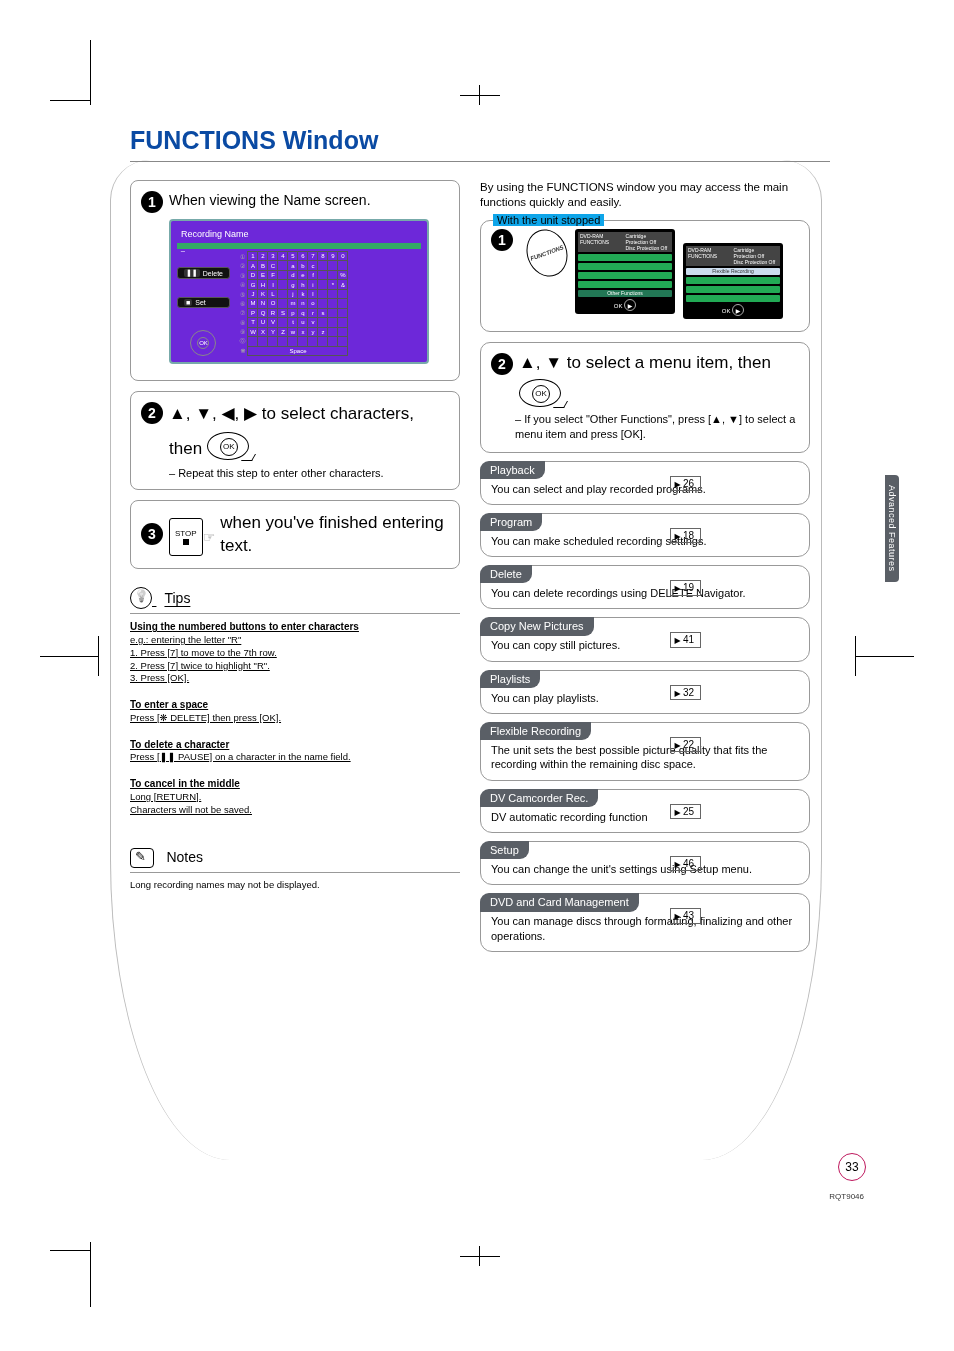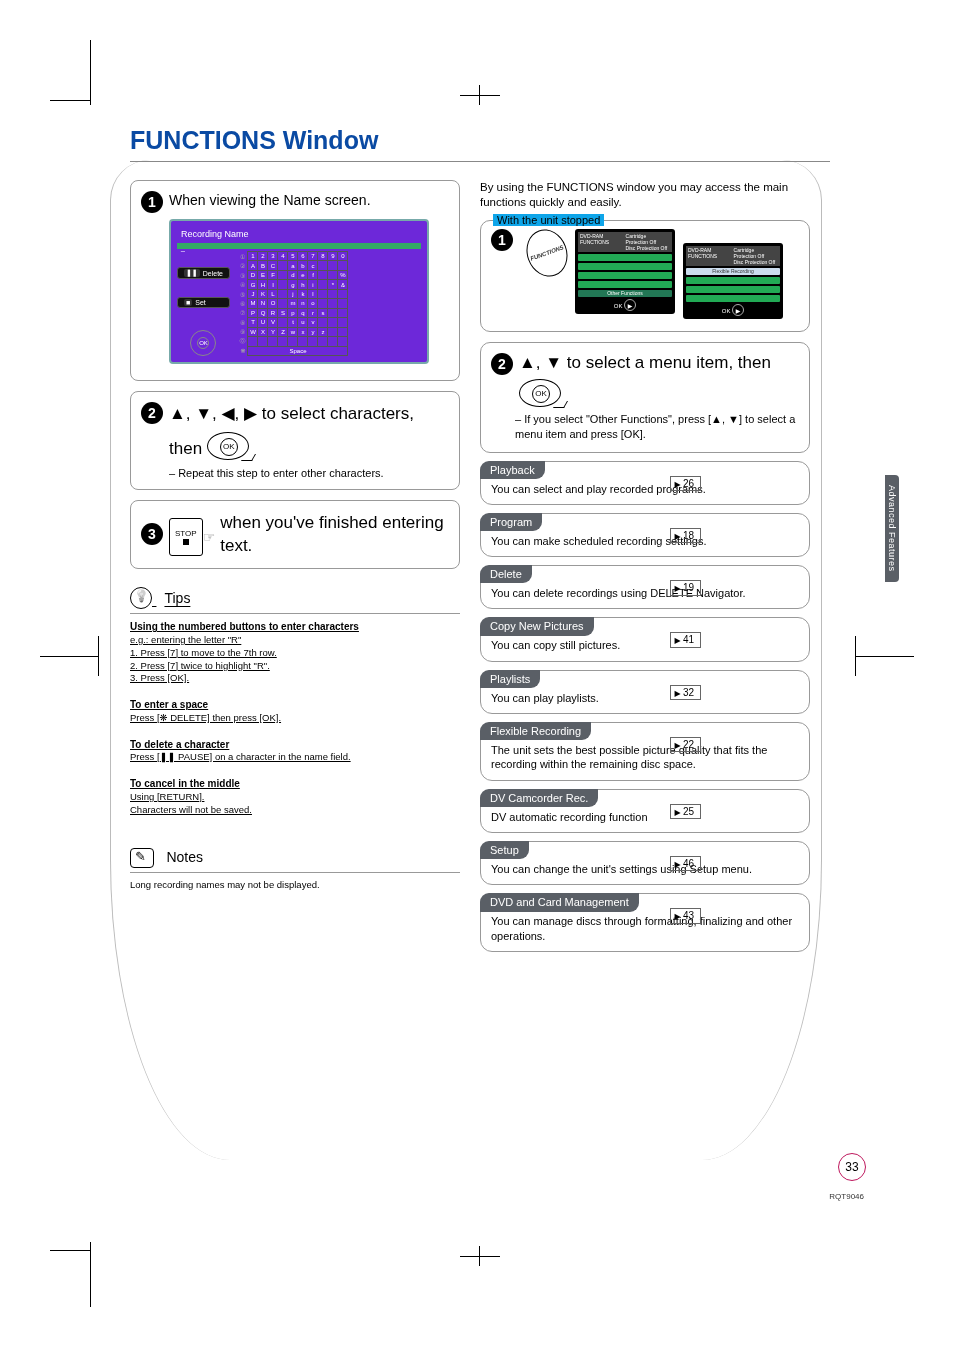--- a/index.html
+++ b/index.html
@@ -333,21 +333,21 @@
             <b>Using the numbered buttons to enter characters</b><br>
             <span>e.g.: entering the letter "R"</span><br>
             <span>1. Press [7] to move to the 7th row.</span><br>
             <span>2. Press [7] twice to highlight "R".</span><br>
             <span>3. Press [OK].</span><br><br>
             <b>To enter a space</b><br>
             <span>Press [❋ DELETE] then press [OK].</span><br><br>
             <b>To delete a character</b><br>
             <span>Press [❚❚ PAUSE] on a character in the name field.</span><br><br>
             <b>To cancel in the middle</b><br>
-            <span>Using [RETURN].</span><br>
+            <span>Long [RETURN].</span><br>
             <span>Characters will not be saved.</span>
           </div>
         </div>
 
         <div style="margin-top:28px;">
           <span class="notes-ico"></span>
           <span class="secthdr">Notes</span>
           <hr class="thin">
           <div class="tipbody">Long recording names may not be displayed.</div>
         </div>

